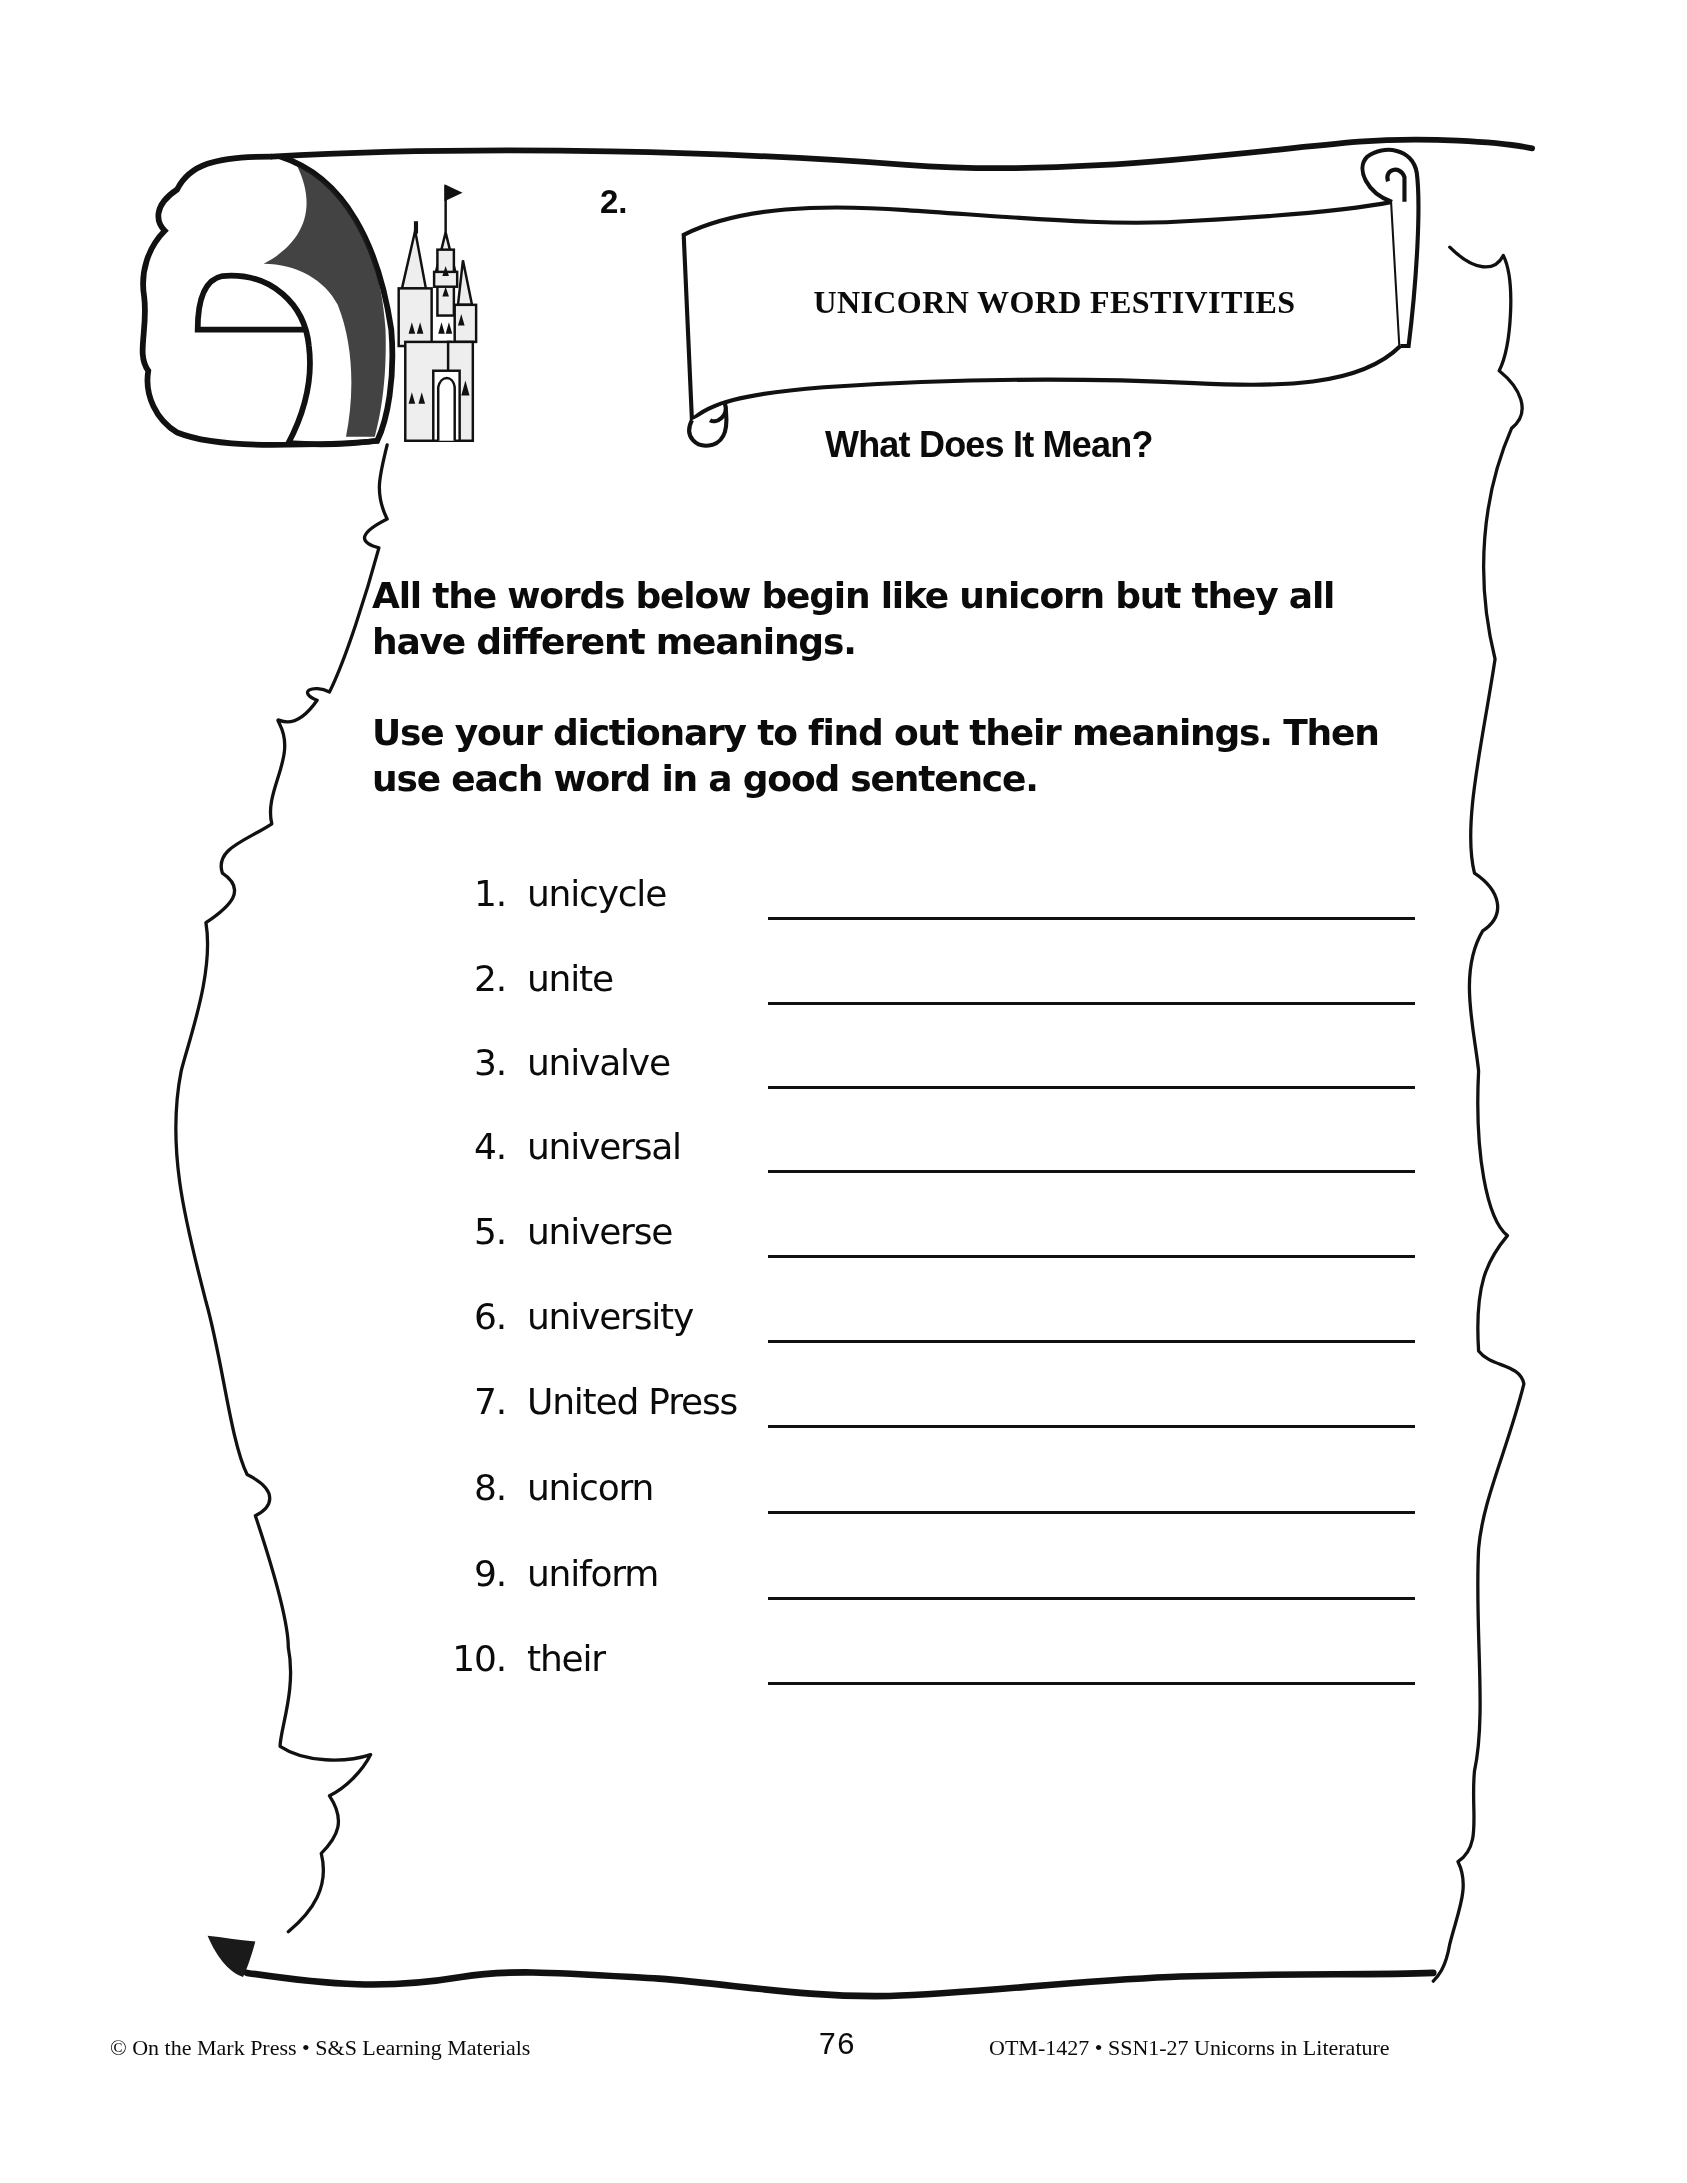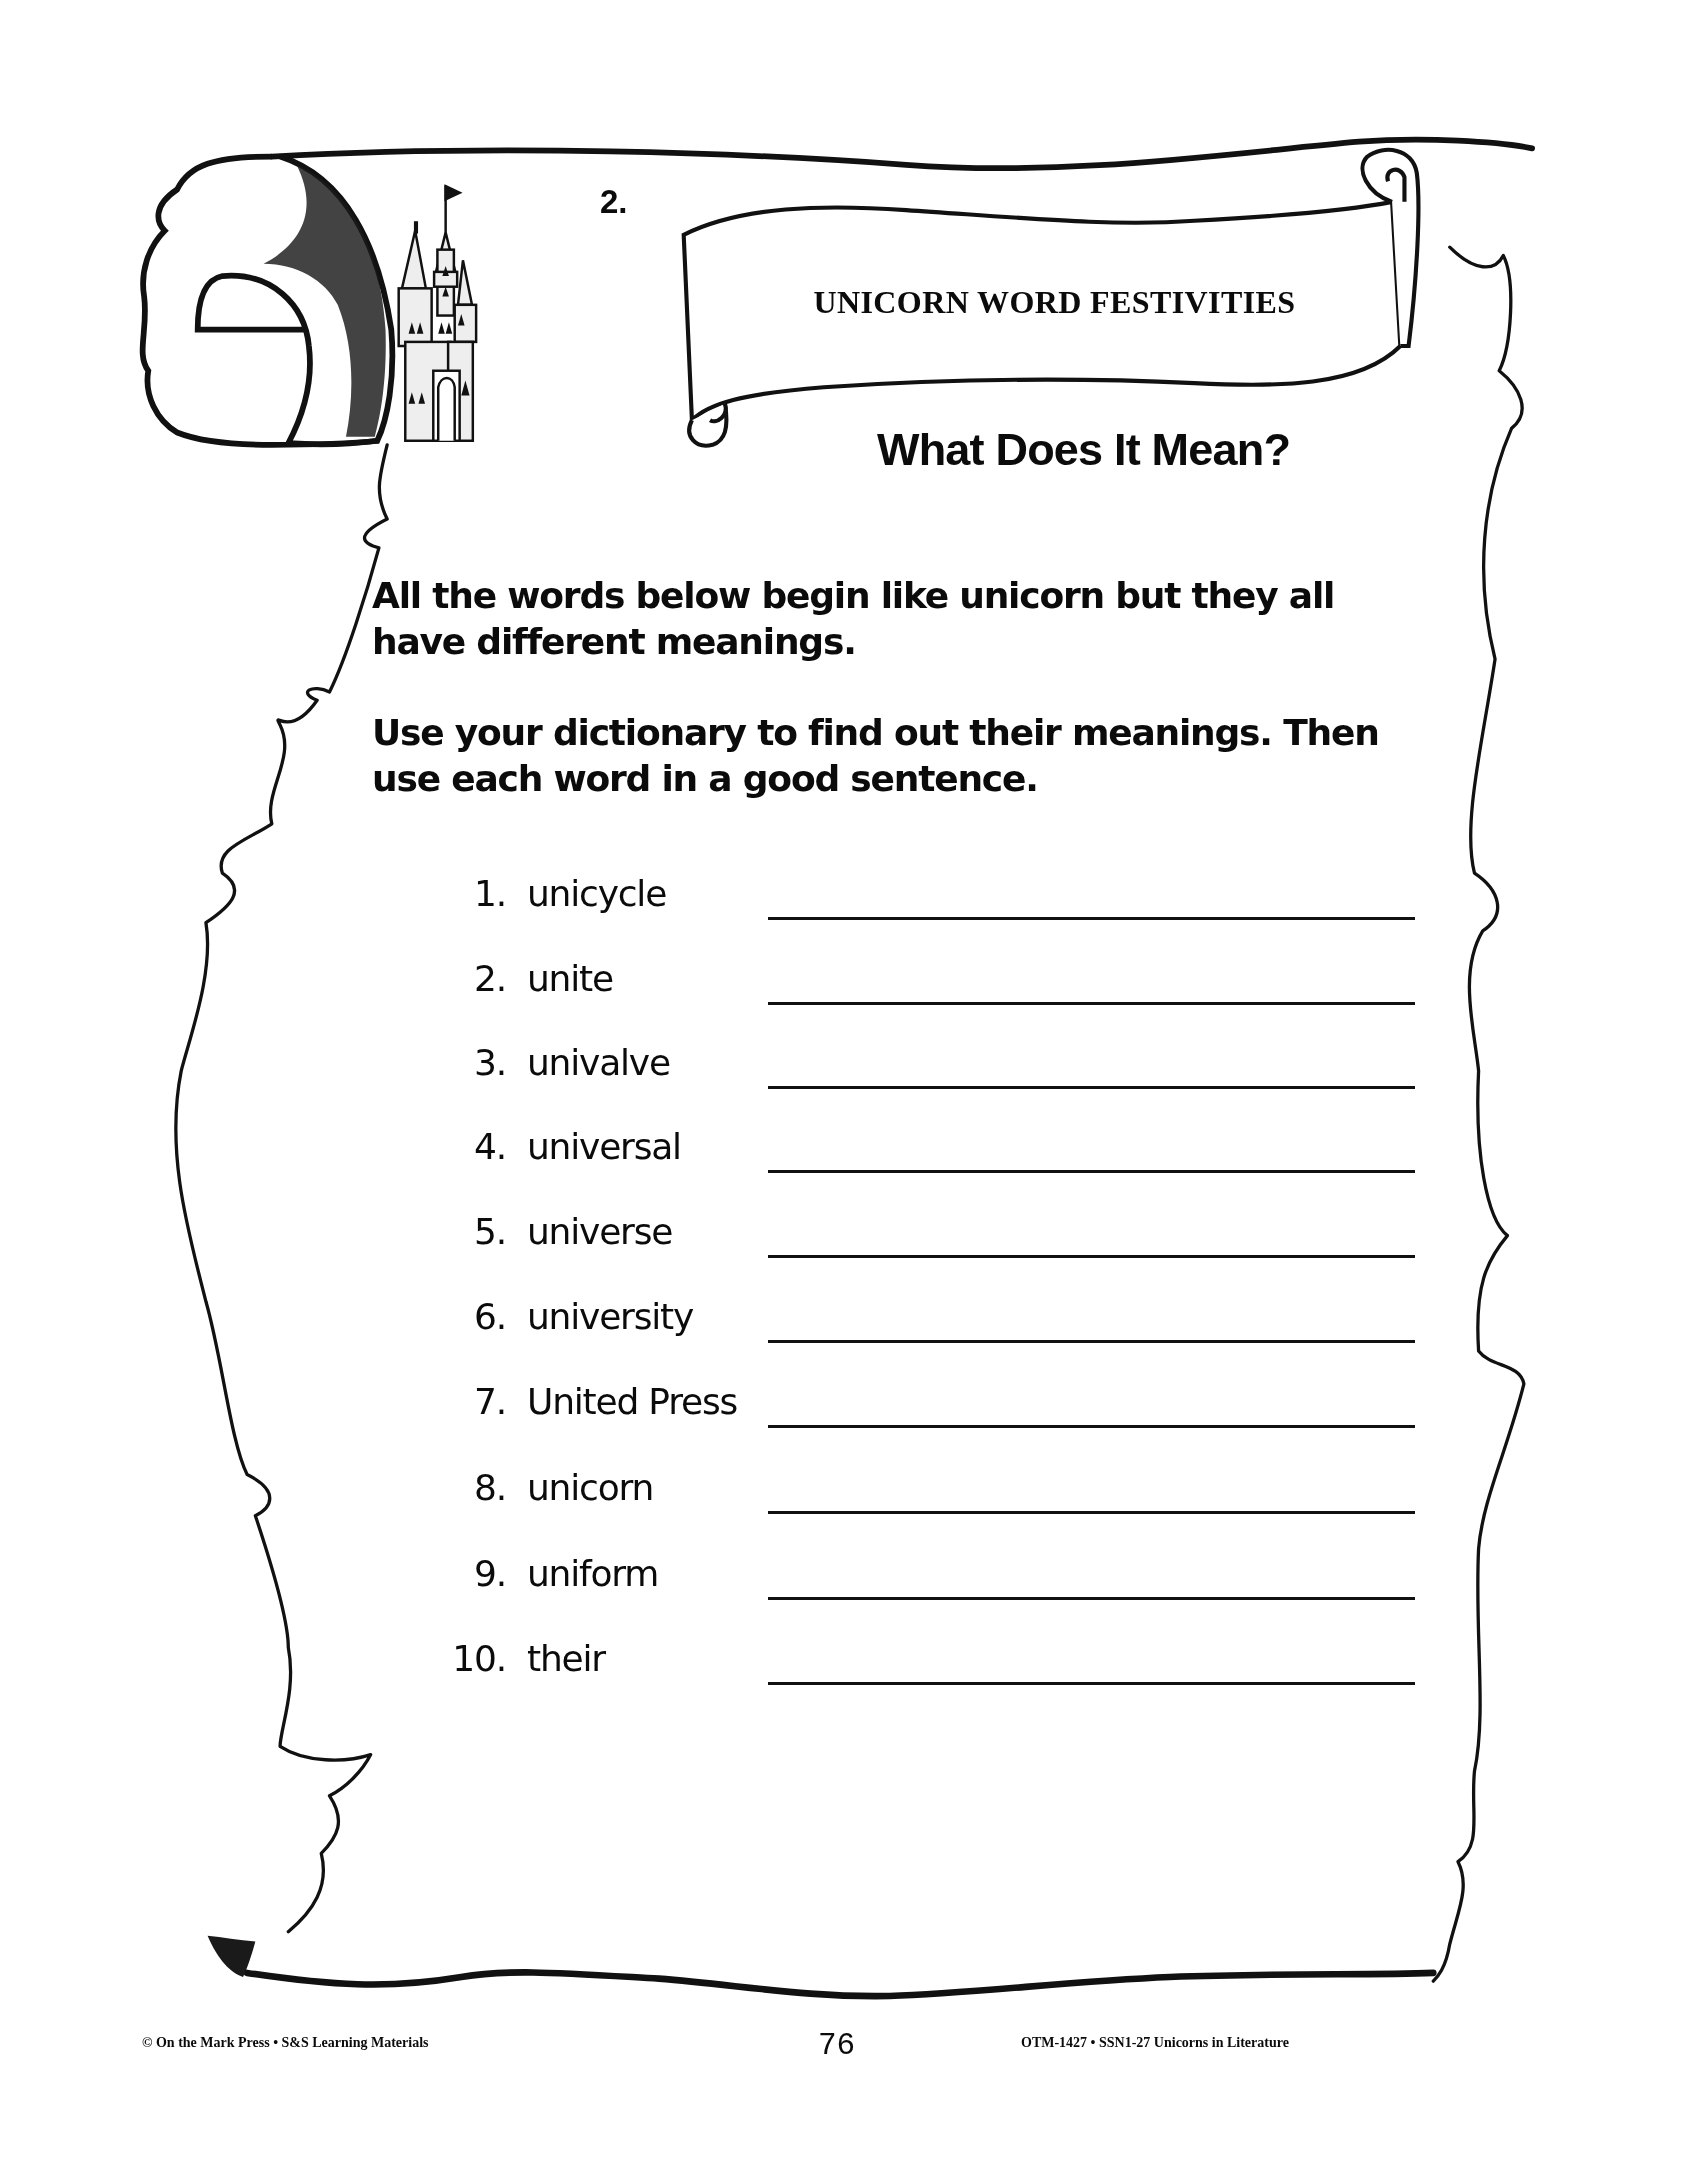--- a/index.html
+++ b/index.html
@@ -1,30 +1,30 @@
 <!DOCTYPE html>
 <html style="font-size:13px"><head>
 <meta charset="utf-8">
 <style>
   html, body { margin:0; padding:0; background:#ffffff; }
   body { width:1687px; height:2183px; position:relative; overflow:hidden; font-family:"DejaVu Sans", sans-serif; color:#0b0b0b; }
   .abs { position:absolute; }
   #scroll-frame { position:absolute; left:0; top:0; width:1687px; height:2183px; }
   .section-number { left:600px; top:183px; font-family:"Liberation Sans", sans-serif; font-weight:bold; font-size:33px; }
   .banner-title { left:725px; top:284px; width:659px; text-align:center; font-family:"Liberation Serif", serif; font-weight:bold; font-size:32px; letter-spacing:0.4px; }
-  .subtitle { left:877px; top:424px; font-family:"Liberation Sans", sans-serif; font-weight:bold; font-size:45px; letter-spacing:-0.8px; }
+  .subtitle { left:825px; top:424px; font-family:"Liberation Sans", sans-serif; font-weight:bold; font-size:36px; letter-spacing:-0.8px; }
   .para { left:372px; width:1030px; font-family:"DejaVu Sans", sans-serif; font-size:36px; line-height:46px; letter-spacing:-1.2px;font-weight:bold; }
   .para1 { top:573px; }
   .para2 { top:710px; }
   .list { left:428px; top:873px; width:1005px; }
   .row { position:absolute; left:0; width:1005px; height:58px; }
   .row .num { position:absolute; right:927px; top:0; font-size:36px; letter-spacing:-1.2px; text-align:right; white-space:nowrap; }
   .row .word { position:absolute; left:99px; top:0; font-size:36px; letter-spacing:-1.2px; white-space:nowrap; }
   .row .answer-line { position:absolute; left:340px; width:647px; top:44px; height:0; border-top:3.3px solid #111; }
-  .footer { top:2035px; font-family:"Liberation Serif", serif; font-weight:bold; font-size:14px;margin-left:32px; }
+  .footer { top:2035px; font-family:"Liberation Serif", serif; font-weight:normal; font-size:22px; }
   .footer-left { left:110px; }
   .footer-page { left:818px; top:2028px; font-family:Liberation Mono, monospace; font-weight:normal; font-size:31px; }
   .footer-right { left:989px; }
 </style>
 </head>
 <body>
 
 <svg id="scroll-frame" viewBox="0 0 2048 2650" xmlns="http://www.w3.org/2000/svg">
   <g fill="none" stroke="#111" stroke-linecap="round" stroke-linejoin="round">
 

